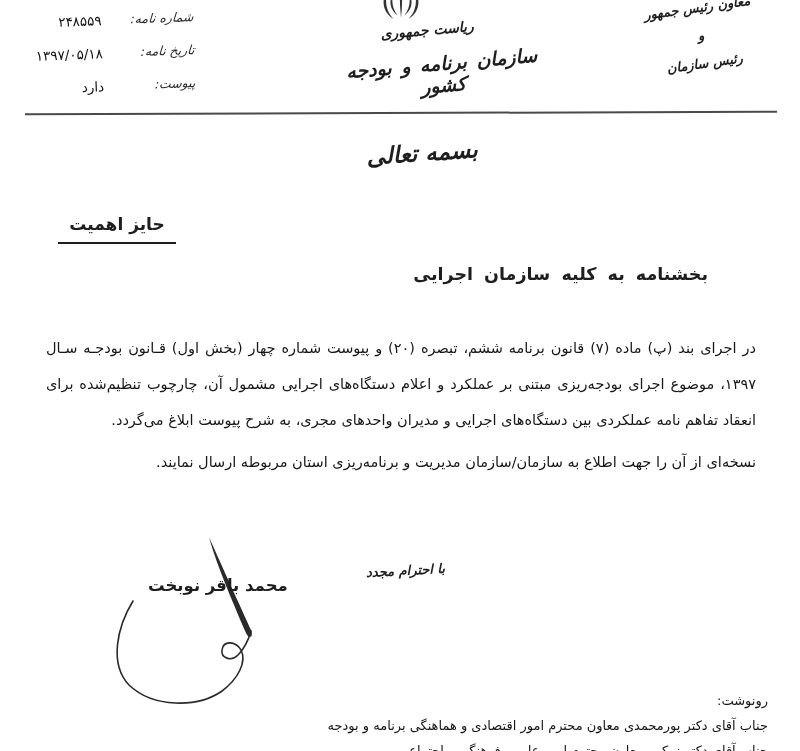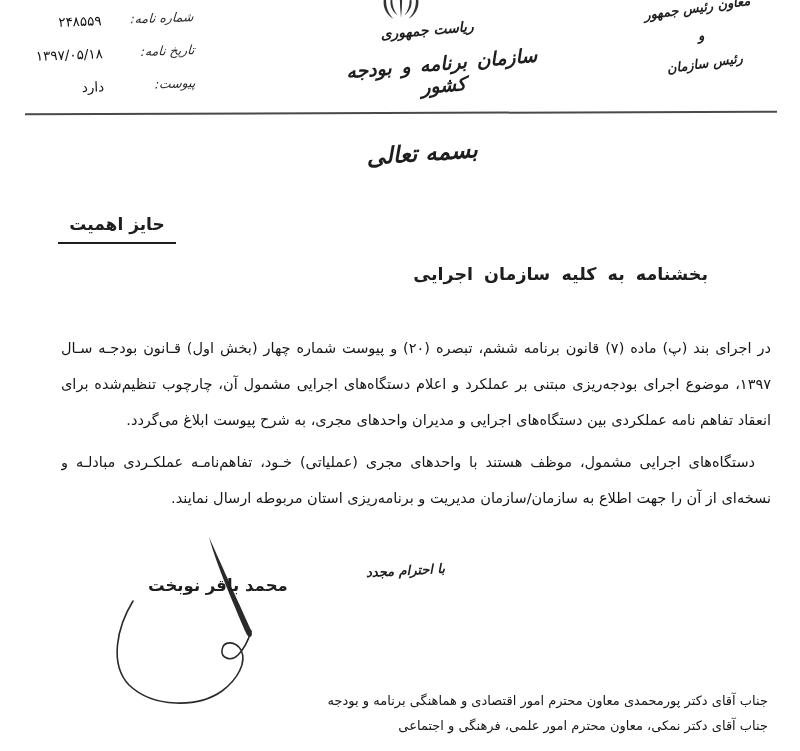--- a/index.html
+++ b/index.html
@@ -25,21 +25,21 @@
   .divider{position:absolute;left:25px;top:112px;width:752px;height:2px;background:#4a4a4a;transform:rotate(-0.2deg);}
   
   .bismillah{position:absolute;left:352px;top:140px;width:140px;text-align:center;direction:rtl;
         font-size:23px;font-weight:bold;font-style:italic;transform:rotate(-4deg);}
   
   .importance{position:absolute;left:58px;top:214px;width:118px;text-align:center;direction:rtl;
         font-size:17px;font-weight:bold;border-bottom:2px solid #1e1e1e;padding-bottom:8px;}
   
   .subject{position:absolute;right:92px;top:264px;direction:rtl;font-size:17.5px;font-weight:bold;word-spacing:5px;}
   
-  .para{position:absolute;right:29px;width:710px;direction:rtl;font-size:14.5px;line-height:36px;color:#161616;}
+  .para{position:absolute;right:44px;width:710px;direction:rtl;font-size:14.5px;line-height:36px;color:#161616;}
   .para1{top:330px;} .para2{top:444px;}
   .jline{text-align:justify;text-align-last:justify;height:36px;overflow:hidden;}
   .lline{text-align:right;height:36px;overflow:hidden;}
   .indent{padding-right:16px;}
   
   .respect{position:absolute;left:366px;top:563px;direction:rtl;font-size:13px;font-weight:bold;font-style:italic;transform:rotate(-3deg);}
   .signature{position:absolute;left:95px;top:523px;width:230px;height:192px;}
   .signer{position:absolute;left:148px;top:576px;direction:rtl;font-size:16.5px;font-weight:bold;white-space:nowrap;}
   
   .cc{position:absolute;right:32px;top:688px;width:620px;direction:rtl;text-align:right;font-size:13px;line-height:25px;color:#161616;}
@@ -93,31 +93,31 @@
 
   <div class="subject">بخشنامه به کلیه سازمان اجرایی</div>
 
   <div class="para para1">
     <div class="jline">در اجرای بند (پ) ماده (۷) قانون برنامه ششم، تبصره (۲۰) و پیوست شماره چهار (بخش اول) قـانون بودجـه سـال</div>
     <div class="jline">۱۳۹۷، موضوع اجرای بودجه‌ریزی مبتنی بر عملکرد و اعلام دستگاه‌های اجرایی مشمول آن، چارچوب تنظیم‌شده برای</div>
     <div class="lline">انعقاد تفاهم نامه عملکردی بین دستگاه‌های اجرایی و مدیران واحدهای مجری، به شرح پیوست ابلاغ می‌گردد.</div>
   </div>
 
   <div class="para para2">
-    <div class="jline indent">دستگاه‌های اجرایی مشمول، موظف هستند با واحدهای مجری (عملیاتی) خـود، تفاهم‌نامـه عملکـردی مبادلـه و</div>
     <div class="lline">نسخه‌ای از آن را جهت اطلاع به سازمان/سازمان مدیریت و برنامه‌ریزی استان مربوطه ارسال نمایند.</div>
   </div>
 
   <div class="respect">با احترام مجدد</div>
 
   <svg class="signature" viewBox="0 0 230 190">
     <path d="M114,13 C125,38 147,86 156,106 C159,113 154,116 151,109 C142,88 121,40 114,13 Z" fill="#2a2a2a"></path>
     <path d="M38,77 C22,103 14,140 34,161 C58,184 103,184 127,167 C143,155 152,138 146,126 C140,116 128,117 127,126 C126,134 136,138 143,131 C150,124 154,114 156,107" fill="none" stroke="#2a2a2a" stroke-width="1.6" stroke-linecap="round"></path>
   </svg>
 
   <div class="signer">محمد باقر نوبخت</div>
 
   <div class="cc">
+    <div>رونوشت:</div>
     <div>جناب آقای دکتر پورمحمدی معاون محترم امور اقتصادی و هماهنگی برنامه و بودجه</div>
     <div>جناب آقای دکتر نمکی، معاون محترم امور علمی، فرهنگی و اجتماعی</div>
   </div>
 
 </div>
 
 </body></html>

